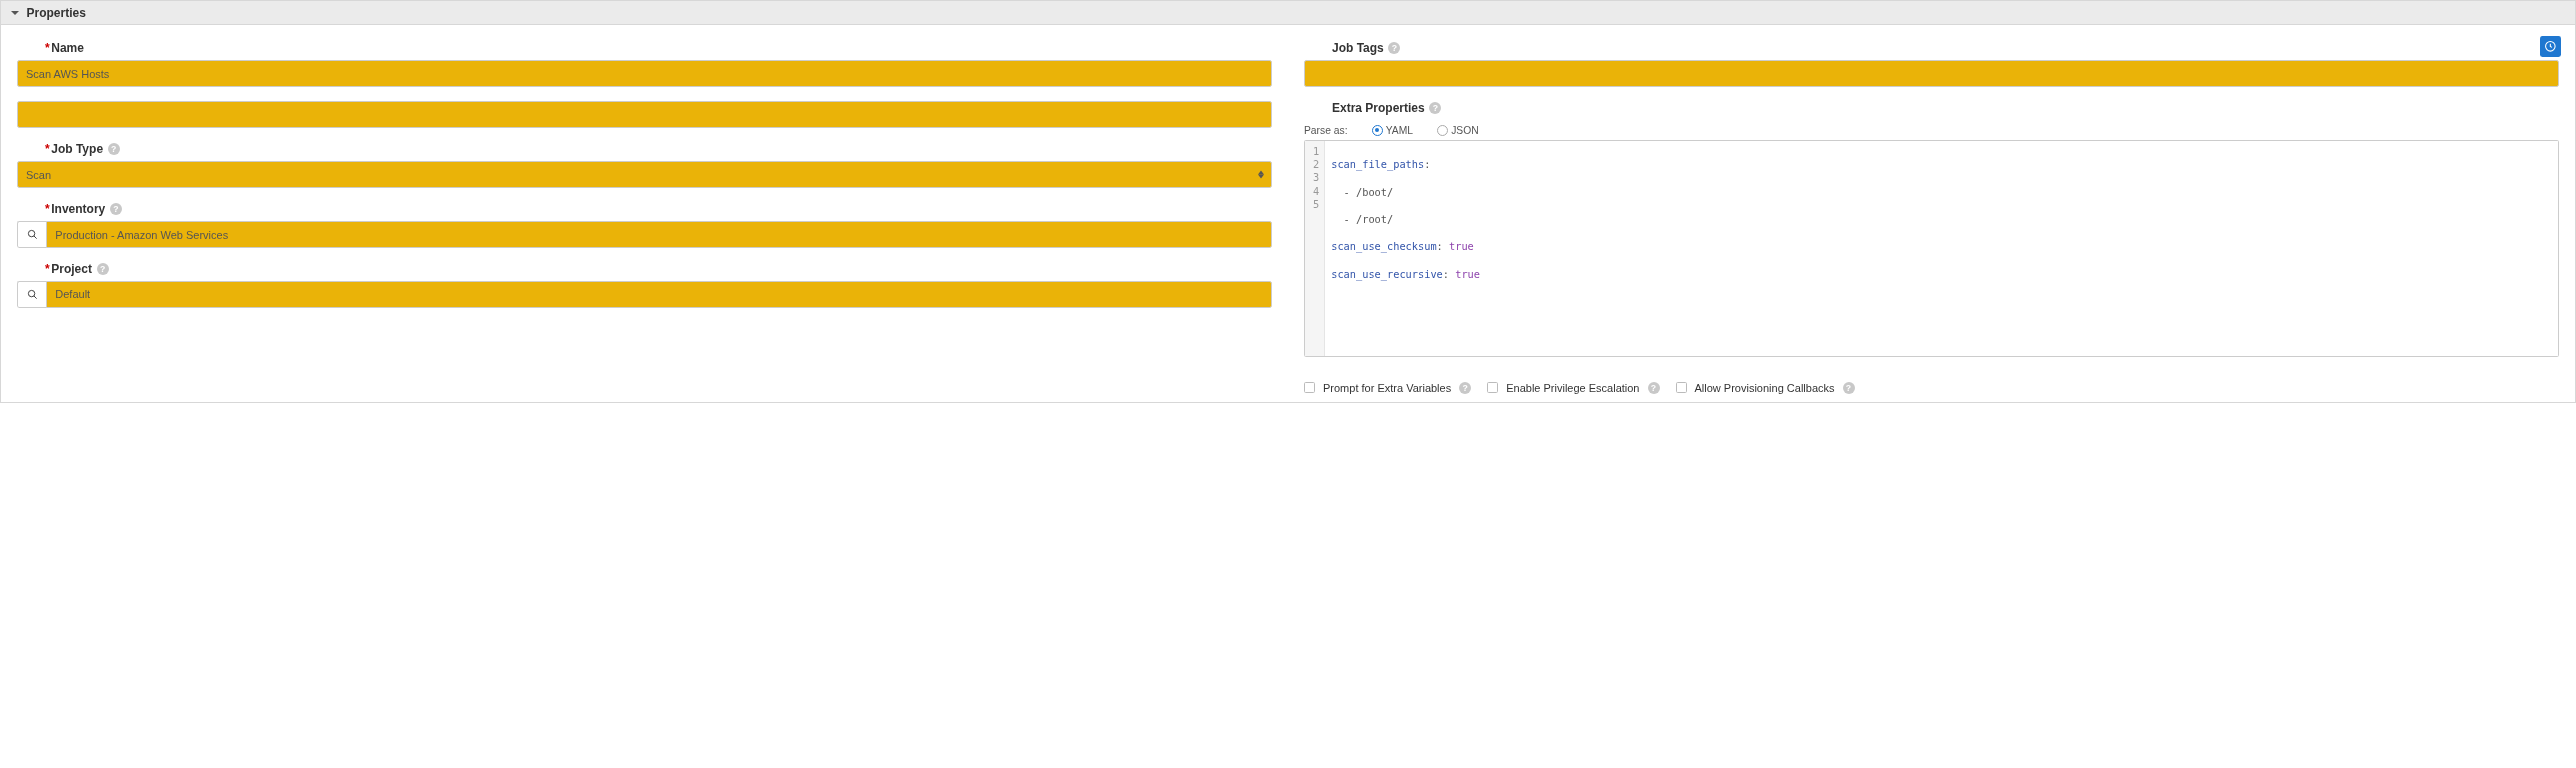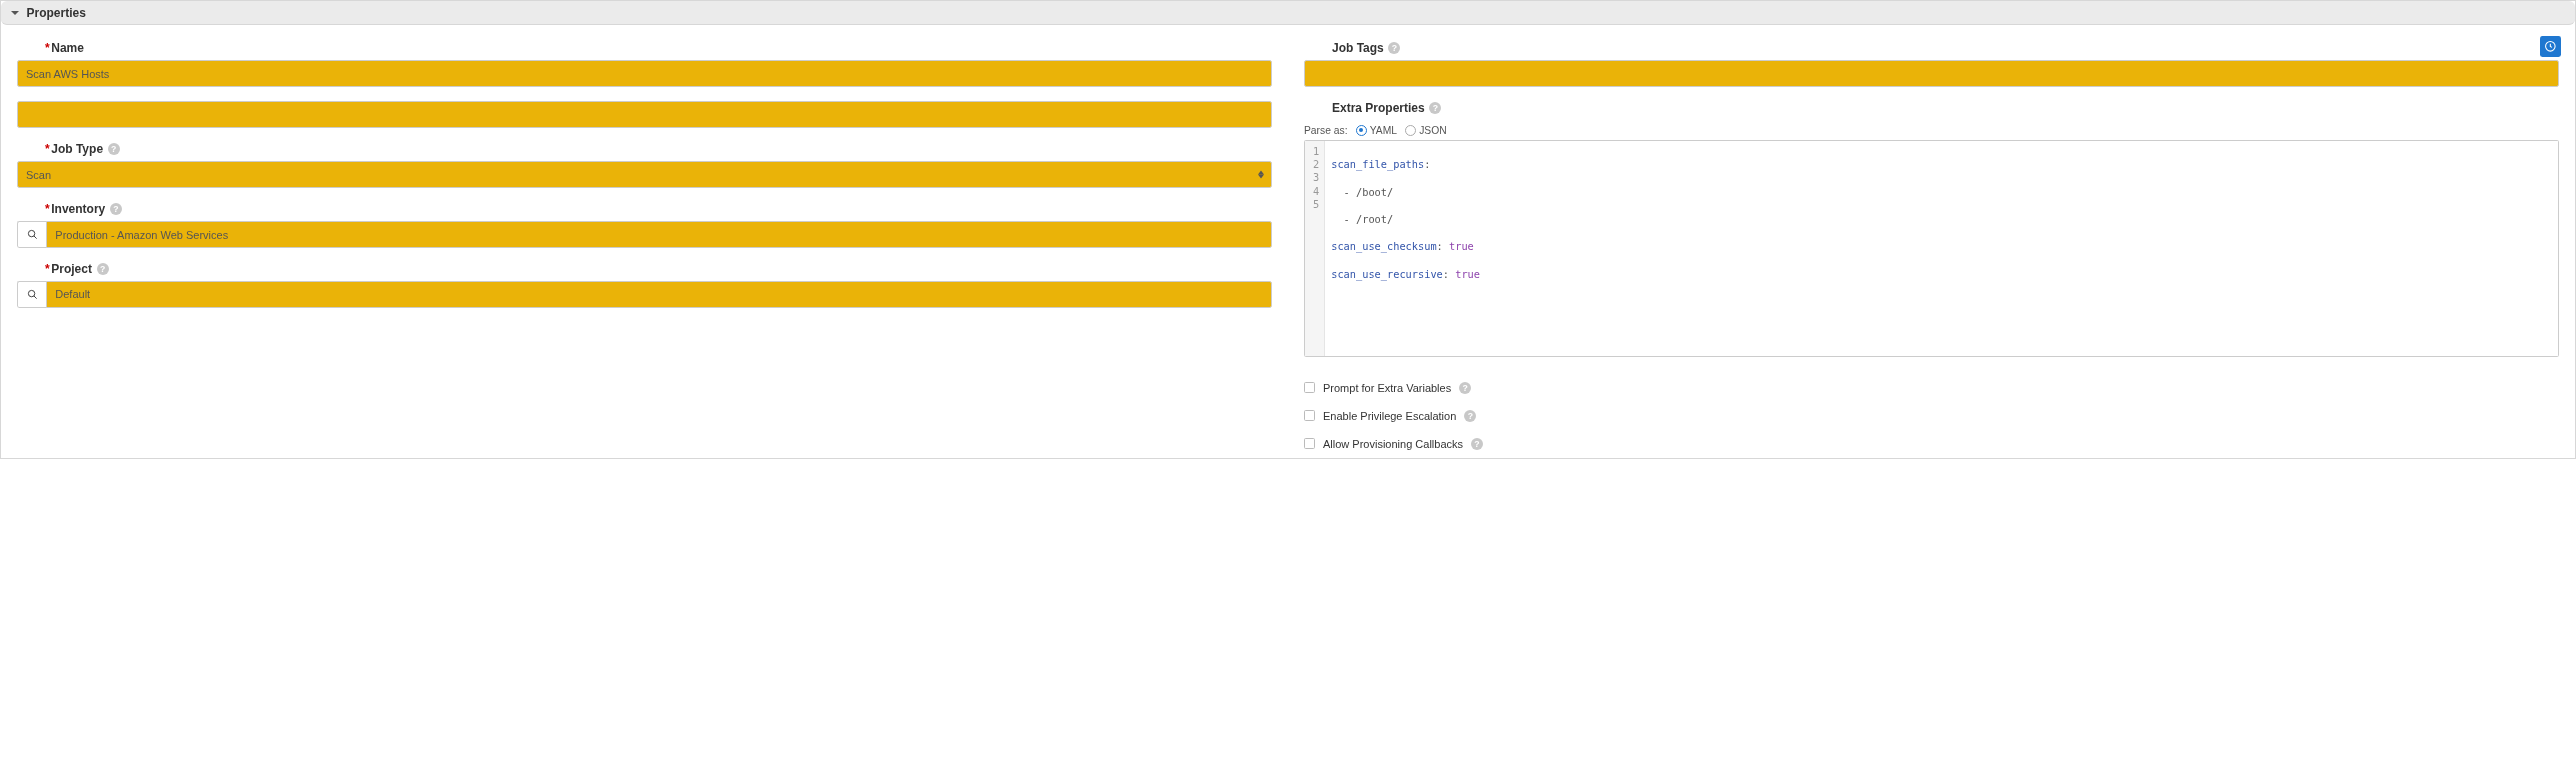--- a/index.html
+++ b/index.html
@@ -1,53 +1,53 @@
 <!DOCTYPE html>
 <html style="font-size:12.7px"><head>
 <meta charset="utf-8">
 <style>
 * { box-sizing: border-box; margin: 0; padding: 0; }
 body { font-family: -apple-system, BlinkMacSystemFont, "Segoe UI", Helvetica, Arial, sans-serif; font-size: 11px; color: #333; background: #fff; }
 .panel { border: 0.8px solid #d7d7d7; }
-.panel-header { background: #ebebeb; padding: 4.7px 9.5px; border-bottom: 0.8px solid #d7d7d7; display: flex; align-items: center; border-radius: 6px; }
+.panel-header { background: #ebebeb; padding: 4.7px 9.5px; border-bottom: 0.8px solid #d7d7d7; display: flex; align-items: center; }
 .panel-header .caret { width: 0; height: 0; border-left: 4px solid transparent; border-right: 4px solid transparent; border-top: 4.7px solid #555; margin-right: 8px; }
 .panel-header .title { font-weight: 700; color: #333; font-size: 12px; }
 .panel-body { padding: 16px 16px 8px 16px; display: flex; gap: 32px; position: relative; }
 .col { flex: 1; display: flex; flex-direction: column; gap: 14.2px; }
 .field-label { font-weight: 700; color: #333; font-size: 12px; margin-bottom: 4.7px; display: flex; align-items: center; gap: 4.7px; margin-left: 28px; }
 .req { color: #c00; font-weight: 700; margin-right: 1.6px; }
 .help { display: inline-flex; align-items: center; justify-content: center; width: 12px; height: 12px; border-radius: 50%; background: #c8c8c8; color: #fff; font-size: 8.7px; font-weight: 700; line-height: 1; }
 .text-input, .select { width: 100%; height: 27px; border: 0.8px solid #ccc; border-radius: 2.4px; padding: 0 8px; font-size: 11px; color: #555; background: #eab308; }
 .select { appearance: none; -webkit-appearance: none; padding-right: 22px; }
 .select-wrap { position: relative; }
 .select-wrap .arrows { position: absolute; right: 8px; top: 50%; transform: translateY(-50%); display: flex; flex-direction: column; gap: 0.8px; pointer-events: none; }
 .select-wrap .arrows .up { width: 0; height: 0; border-left: 3.2px solid transparent; border-right: 3.2px solid transparent; border-bottom: 4px solid #555; }
 .select-wrap .arrows .down { width: 0; height: 0; border-left: 3.2px solid transparent; border-right: 3.2px solid transparent; border-top: 4px solid #555; }
 .lookup { display: flex; }
 .lookup .btn { width: 30px; height: 27px; border: 0.8px solid #ccc; border-right: none; border-radius: 2.4px 0 0 2.4px; background: #fff; display: flex; align-items: center; justify-content: center; cursor: pointer; }
 .lookup .text-input { border-radius: 0 2.4px 2.4px 0; }
 .search-svg { width: 11px; height: 11px; stroke: #333; stroke-width: 2; fill: none; }
 .top-btn { position: absolute; top: 11px; right: 14.2px; width: 20.6px; height: 20.6px; background: #1f77d0; border-radius: 2.4px; display: flex; align-items: center; justify-content: center; cursor: pointer; }
 .top-btn svg { width: 12.7px; height: 12.7px; stroke: #fff; fill: none; stroke-width: 2; }
-.parse-row { display: flex; align-items: center; gap: 8px; font-size: 10.3px; color: #555; margin-top: 4.7px; }
+.parse-row { display: flex; align-items: center; gap: 24px; font-size: 10.3px; color: #555; margin-top: 4.7px; }
 .radio { display: inline-flex; gap: 3.2px; cursor: pointer; }
 .radio .circ { width: 11px; height: 11px; border-radius: 50%; border: 1.6px solid #aaa; display: inline-flex; align-items: center; justify-content: center; }
 .radio.sel .circ { border-color: #1f77d0; }
 .radio.sel .circ::after { content: ""; width: 4.7px; height: 4.7px; border-radius: 50%; background: #1f77d0; }
 .code-editor { border: 0.8px solid #ccc; border-radius: 1.6px; display: flex; font-family: Menlo, Consolas, monospace; font-size: 10.3px; line-height: 1.35; overflow: hidden; margin-top: 4.7px; }
 .gutter { background: #f5f5f5; color: #999; text-align: right; padding: 3.2px 4.7px 47px 8px; border-right: 0.8px solid #e5e5e5; user-select: none; }
 .gutter div { height: 13.4px; }
 .code { padding: 3.2px 6.3px 47px 6.3px; flex: 1; white-space: pre; }
 .code .line { height: 13.4px; }
 .key { color: #3355aa; }
 .bool { color: #8e44ad; }
 .plain { color: #555; }
 .chk-row { display: flex; align-items: center; gap: 8px; font-size: 11px; color: #333; }
 .chk { width: 11px; height: 11px; border: 0.8px solid #bbb; border-radius: 1.6px; background: #fff; cursor: pointer; flex-shrink: 0; }
-.chk-group { display: flex; flex-direction: column; gap: 16px; margin-top: 11px; }
+.chk-group { display: flex; flex-direction: row; gap: 16px; margin-top: 11px; }
 .field { display: flex; flex-direction: column; }
 </style>
 </head>
 <body>
 
 <div class="panel">
   <div class="panel-header">
     <span class="caret"></span>
     <span class="title">Properties</span>
   </div>

